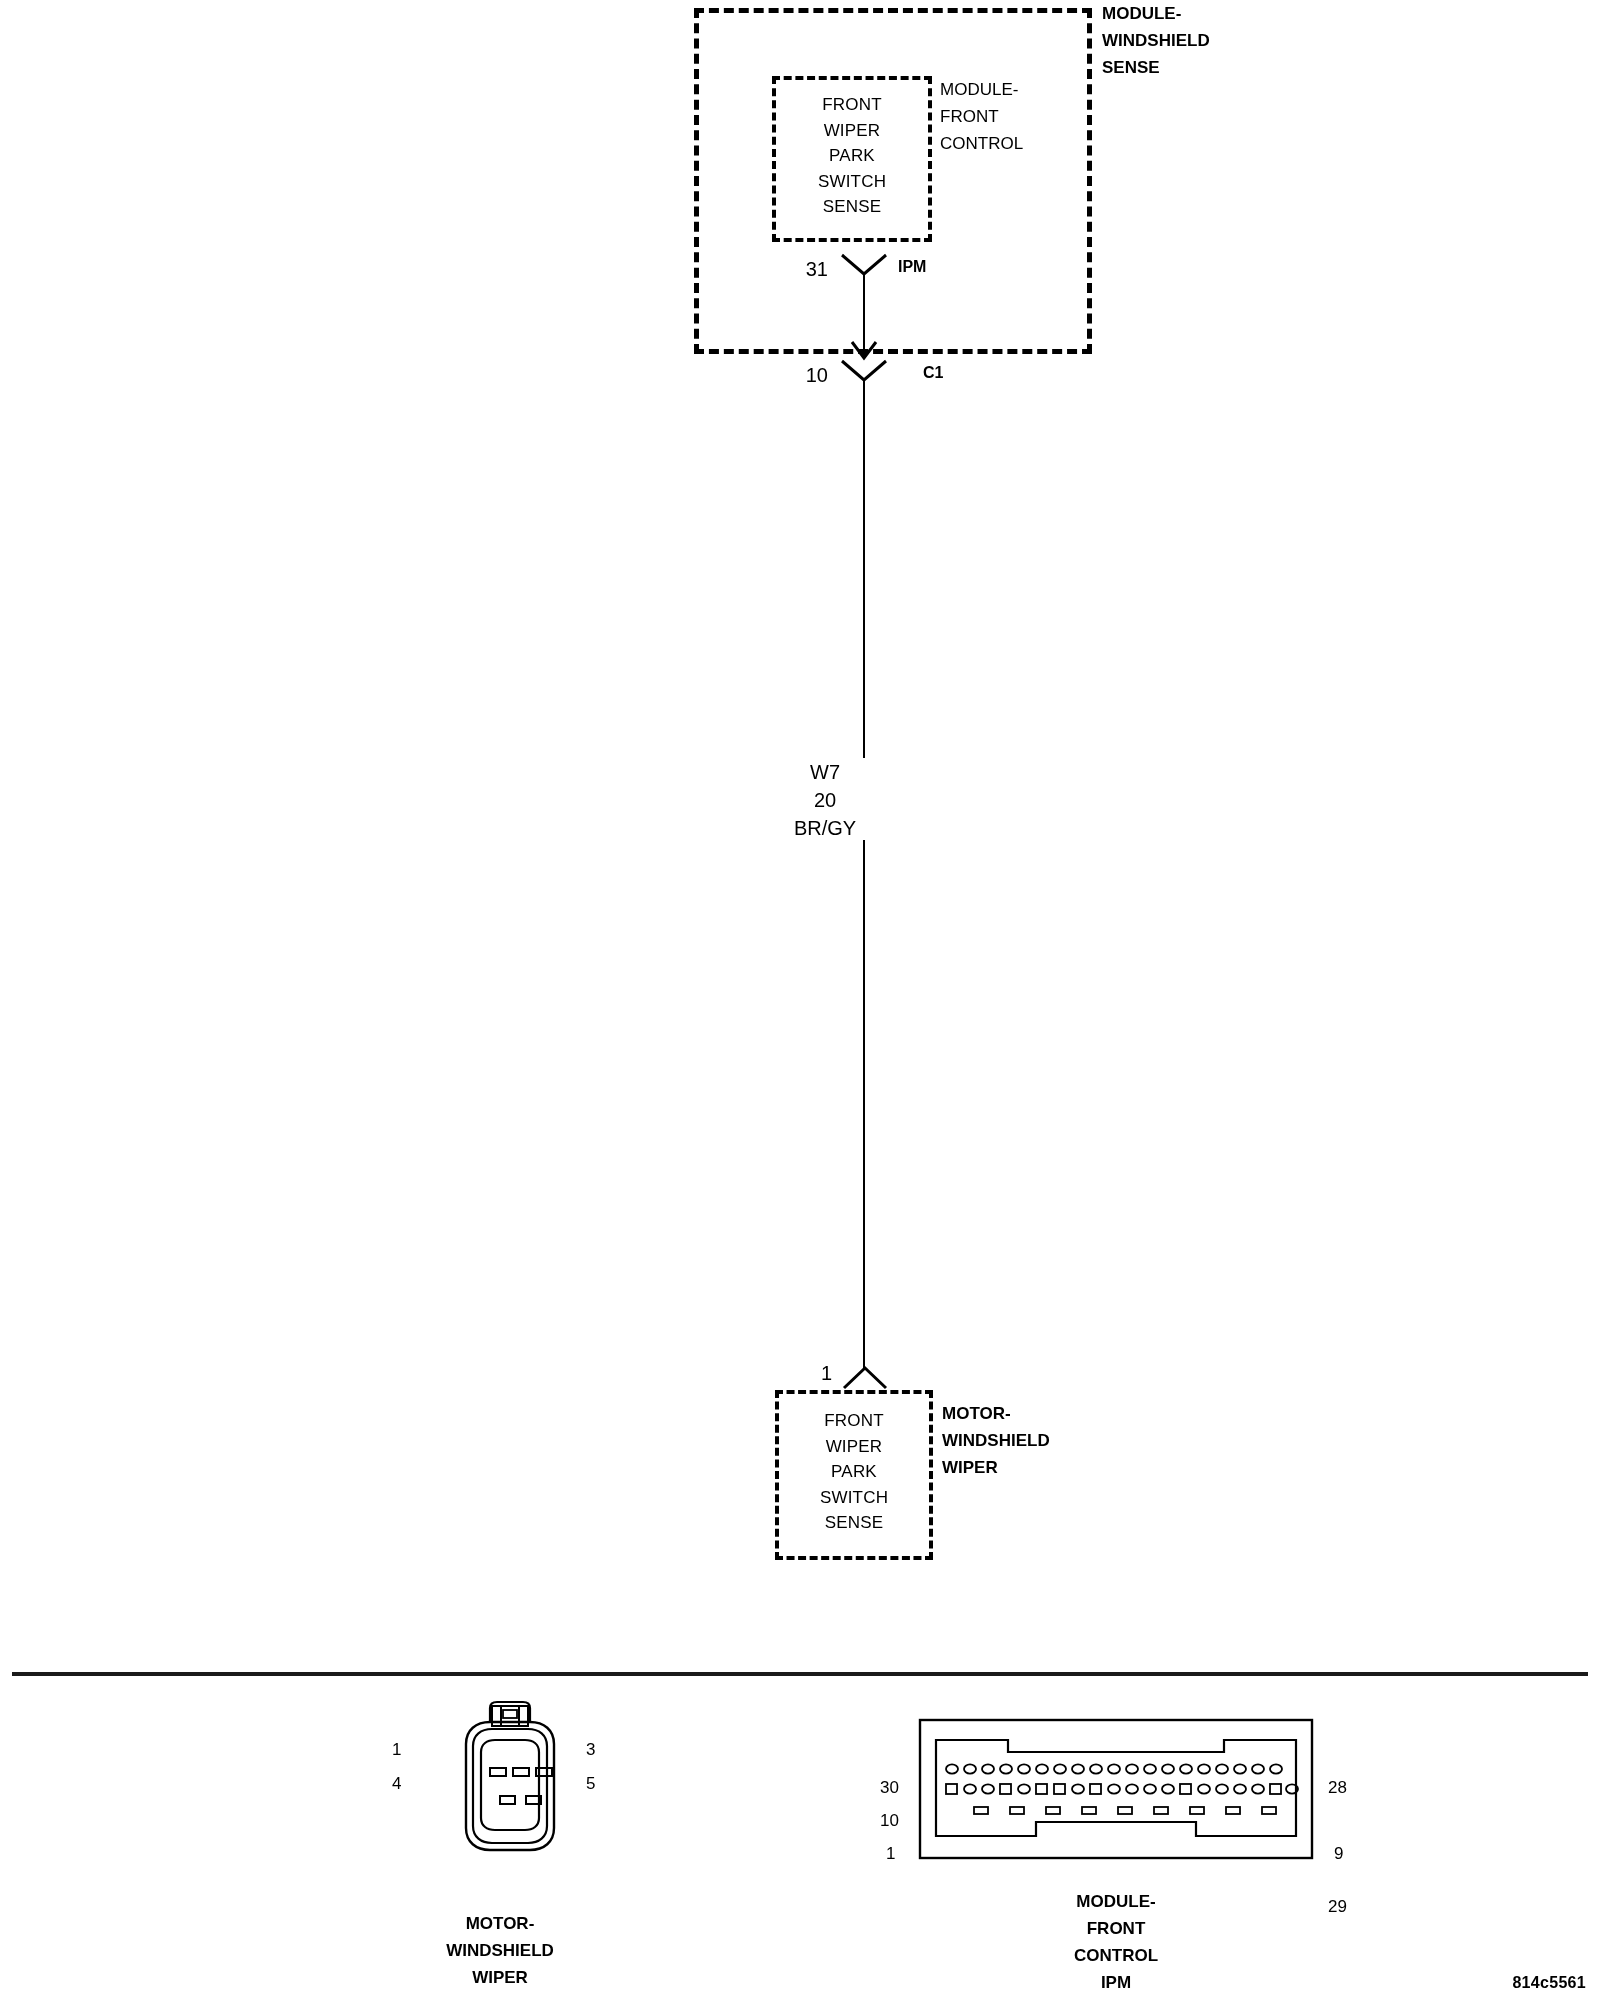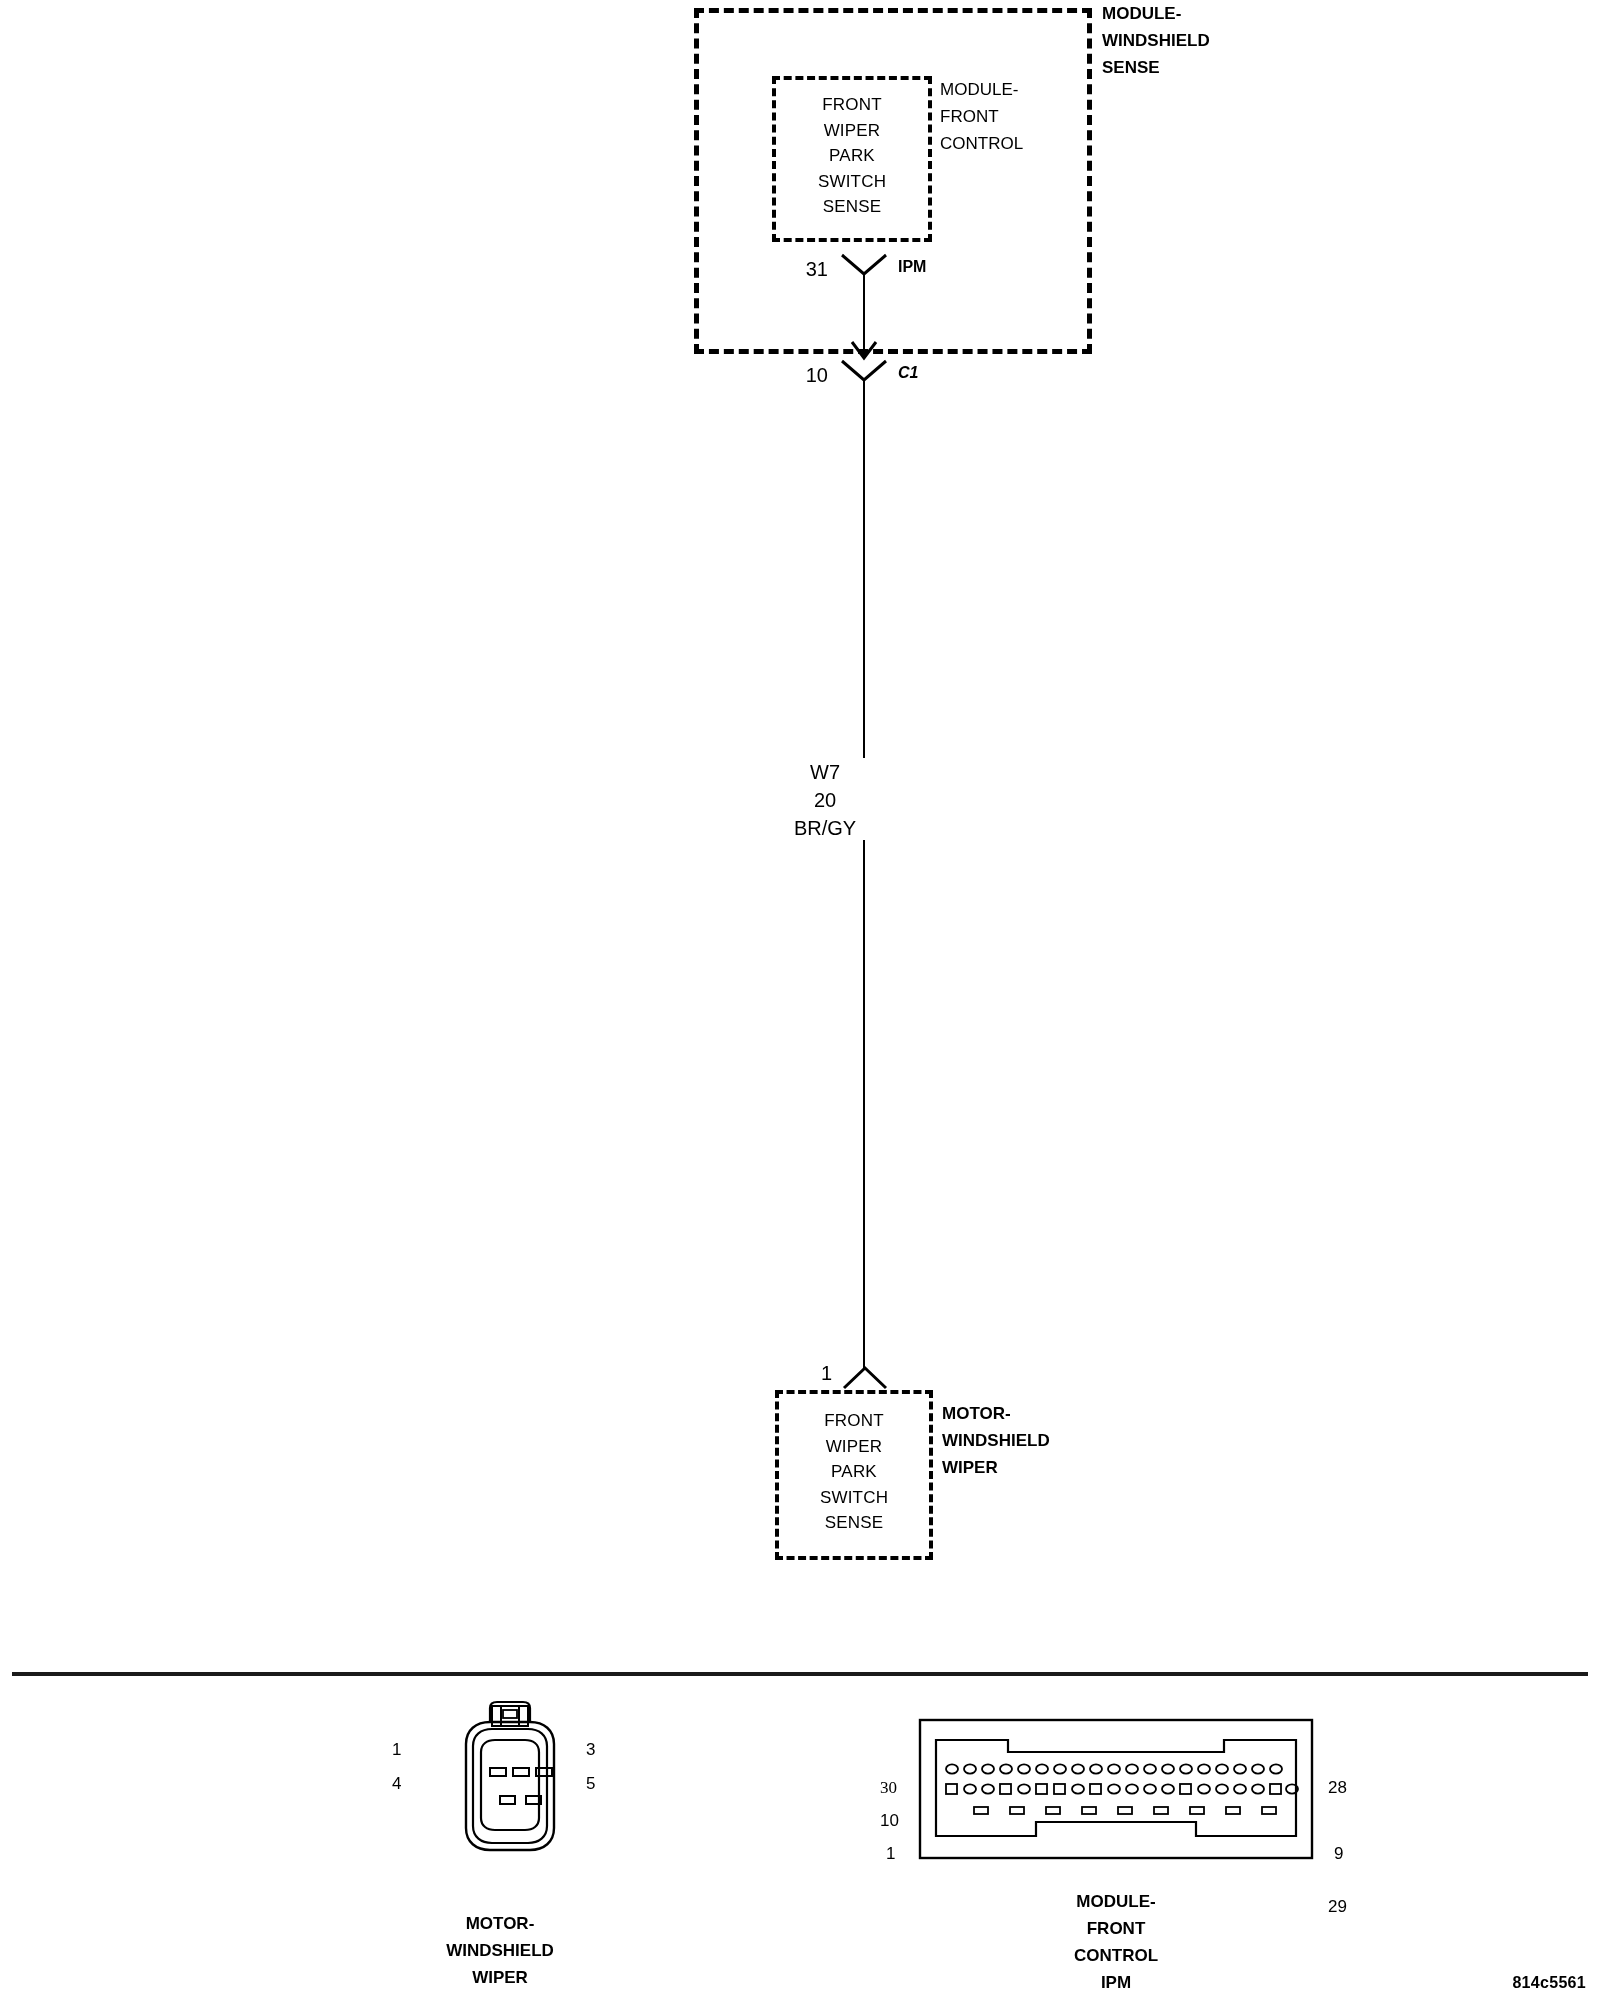--- a/index.html
+++ b/index.html
@@ -194,21 +194,21 @@
 
   <div class="wire" style="left:863px; top:272px; height:86px;"></div>
   <svg class="chev" style="left:848px; top:338px;" width="32" height="26" viewBox="0 0 32 26">
     <path d="M4 4 L16 20 L28 4" fill="none" stroke="#000" stroke-width="3"></path>
   </svg>
 
   <svg class="chev" style="left:836px; top:358px;" width="56" height="30" viewBox="0 0 56 30">
     <path d="M6 3 L28 22 L50 3" fill="none" stroke="#000" stroke-width="3"></path>
   </svg>
   <div class="pin-num" style="left:784px; top:364px; width:44px;">10</div>
-  <div class="conn-name" style="left:898px; top:364px;font-style:italic;">C1</div>
+  <div class="conn-name" style="left:923px; top:364px;">C1</div>
 
   <div class="wire" style="left:863px; top:378px; height:382px;"></div>
 
   <div id="wire-spec">
     <div>W7</div>
     <div>20</div>
     <div>BR/GY</div>
   </div>
 
   <div class="wire" style="left:863px; top:840px; height:528px;"></div>
@@ -330,21 +330,21 @@
       <rect x="128" y="89" width="14" height="7"></rect>
       <rect x="164" y="89" width="14" height="7"></rect>
       <rect x="200" y="89" width="14" height="7"></rect>
       <rect x="236" y="89" width="14" height="7"></rect>
       <rect x="272" y="89" width="14" height="7"></rect>
       <rect x="308" y="89" width="14" height="7"></rect>
       <rect x="344" y="89" width="14" height="7"></rect>
     </g>
   </svg>
 
-  <div class="pin-label" style="left:880px; top:1778px;font-family:Liberation Serif, serif;">30</div>
+  <div class="pin-label" style="left:880px; top:1778px;">30</div>
   <div class="pin-label" style="left:880px; top:1811px;">10</div>
   <div class="pin-label" style="left:886px; top:1844px;">1</div>
 
   <div class="pin-label" style="left:1328px; top:1778px;">28</div>
   <div class="pin-label" style="left:1328px; top:1897px;">29</div>
   <div class="pin-label" style="left:1334px; top:1844px;">9</div>
 
   <div class="view-caption" style="left:996px; top:1888px; width:240px;">
     <div>MODULE-</div>
     <div>FRONT</div>

